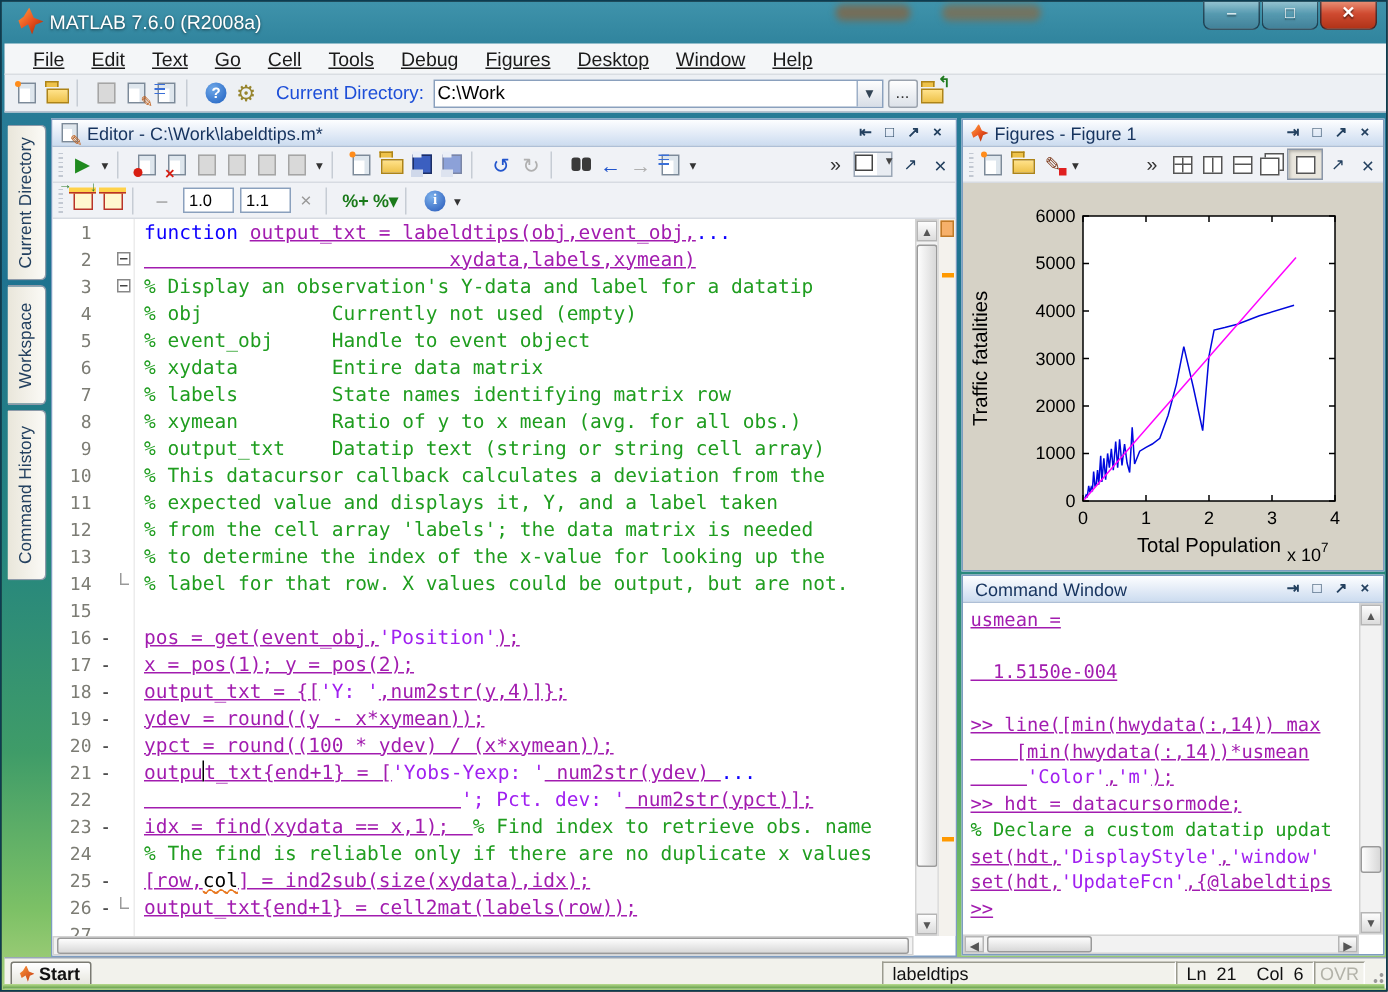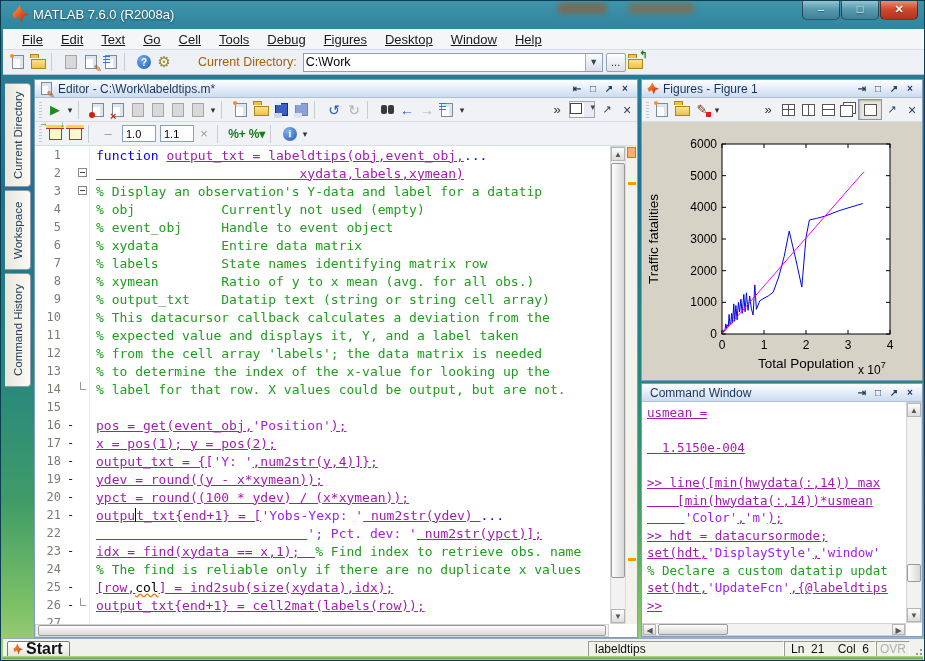--- a/index.html
+++ b/index.html
@@ -27,21 +27,21 @@
           background:linear-gradient(180deg,rgba(255,255,255,.45),rgba(170,190,205,.25) 45%,rgba(90,115,135,.35));
           text-shadow:0 1px 1px rgba(0,0,0,.5); margin-left:1px; }
   .wbtn.close { background:linear-gradient(180deg,#e88f75,#cf4a30 45%,#b03318); font-weight:bold; }
 
   
   .menubar { position:absolute; left:2px; top:28px; width:921px; height:21px; background:#f4f6f8;
              border-bottom:1px solid #d9dde2; display:flex; align-items:center; padding-left:10px; }
   .menu-item { font-size:13px; color:#1a1a1a; padding:2px 9px; cursor:default;text-decoration:underline; }
   .toolbar-main { position:absolute; left:2px; top:49px; width:921px; height:25px; background:#edf0f4;
                   border-bottom:1px solid #b9c2cf; display:flex; align-items:center; padding-left:5px; }
-  .cd-label { font-size:12.5px; color:#a16207; margin:0 6px 0 24px; }
+  .cd-label { font-size:12.5px; color:#1d4ed8; margin:0 6px 0 10px; }
   .combo { position:relative; width:300px; height:19px; border:1px solid #8aa0bd; background:#fff; }
   .combo input { position:absolute; left:2px; top:1px; width:278px; height:15px; border:none; outline:none;
                  font-size:12.5px; font-family:"Liberation Sans",sans-serif; }
   .combo .arrow { position:absolute; right:0; top:0; width:17px; height:17px; background:linear-gradient(180deg,#fdfdfd,#d8dee7);
                   border-left:1px solid #9eb0c8; color:#345; font-size:9px; text-align:center; line-height:17px; }
 
   
   .ic { display:inline-flex; width:20px; height:19px; align-items:center; justify-content:center;
         font-size:13px; position:relative; flex:none; }
   .sep { width:7px; height:18px; border-left:1px solid #c6ccd4; margin:0 3px; flex:none; }
@@ -152,21 +152,21 @@
   .figbody { position:absolute; left:0; top:42px; right:0; bottom:0; background:#d6d2c6; }
 
   
   .cwbody { position:absolute; left:0; top:18px; right:16px; bottom:13px; background:#fff; overflow:hidden; padding:3px 0 0 5px; }
   .cwl { font:12.5px "DejaVu Sans Mono",monospace; height:17.5px; white-space:pre; }
 
   
   .statusbar { position:absolute; left:2px; top:637px; width:921px; height:21px; background:#f2f2ec;
                border-top:1px solid #9aa7b8; display:flex; align-items:center; }
   .startbtn { margin-left:4px; height:17px; padding:0 7px 0 4px; background:linear-gradient(180deg,#fff,#e4e4dc);
-              border:1px solid #7a7a72; border-radius:2px; display:flex; align-items:center; font-size:16px;
+              border:1px solid #7a7a72; border-radius:2px; display:flex; align-items:center; font-size:12px;
               font-weight:bold; color:#111; }
   .startbtn .mini-logo { width:11px; height:11px; margin-right:3px;
               background:linear-gradient(135deg,#ff9a3c,#c23812);
               clip-path:polygon(50% 0%, 66% 38%, 100% 52%, 72% 64%, 60% 100%, 46% 62%, 22% 78%, 12% 48%, 0% 58%, 30% 34%); }
   .sb-box { height:17px; border:1px solid; border-color:#9b9b8f #ffffff #ffffff #9b9b8f; background:#f2f2ec;
             font-size:12px; color:#111; display:flex; align-items:center; padding:0 6px; white-space:pre; }
   .sb-grip { width:14px; height:17px; background:
       radial-gradient(circle at 11px 13px,#999 1px,transparent 1.5px),
       radial-gradient(circle at 7px 13px,#999 1px,transparent 1.5px),
       radial-gradient(circle at 11px 9px,#999 1px,transparent 1.5px); }
@@ -484,22 +484,22 @@
     </div>
     <div class="cwbody" id="cwbody">
         <div class="cwl"><span class="pl">usmean =</span></div>
         <div class="cwl">&nbsp;</div>
         <div class="cwl"><span class="pl">  1.5150e-004</span></div>
         <div class="cwl">&nbsp;</div>
         <div class="cwl"><span class="pl">&gt;&gt; line([min(hwydata(:,14)) max</span></div>
         <div class="cwl"><span class="pl">    [min(hwydata(:,14))*usmean</span></div>
         <div class="cwl"><span class="pl">     </span><span class="str">'Color'</span><span class="pl">,</span><span class="str">'m'</span><span class="pl">);</span></div>
         <div class="cwl"><span class="pl">&gt;&gt; hdt = datacursormode;</span></div>
+        <div class="cwl"><span class="cm">% Declare a custom datatip updat</span></div>
         <div class="cwl"><span class="pl">set(hdt,</span><span class="str">'DisplayStyle'</span><span class="pl">,</span><span class="str">'window'</span></div>
-        <div class="cwl"><span class="cm">% Declare a custom datatip updat</span></div>
         <div class="cwl"><span class="pl">set(hdt,</span><span class="str">'UpdateFcn'</span><span class="pl">,{@labeldtips</span></div>
         <div class="cwl"><span class="pl">&gt;&gt;</span></div>
       </div>
     <div class="vscroll" style="right:0; top:18px; bottom:13px;">
       <div class="up">▲</div>
       <div class="thumb" style="bottom:40px; height:18px;"></div>
       <div class="dn">▼</div>
     </div>
     <div class="hscroll" style="left:0; right:16px; bottom:0;">
       <div class="lf">◀</div>

